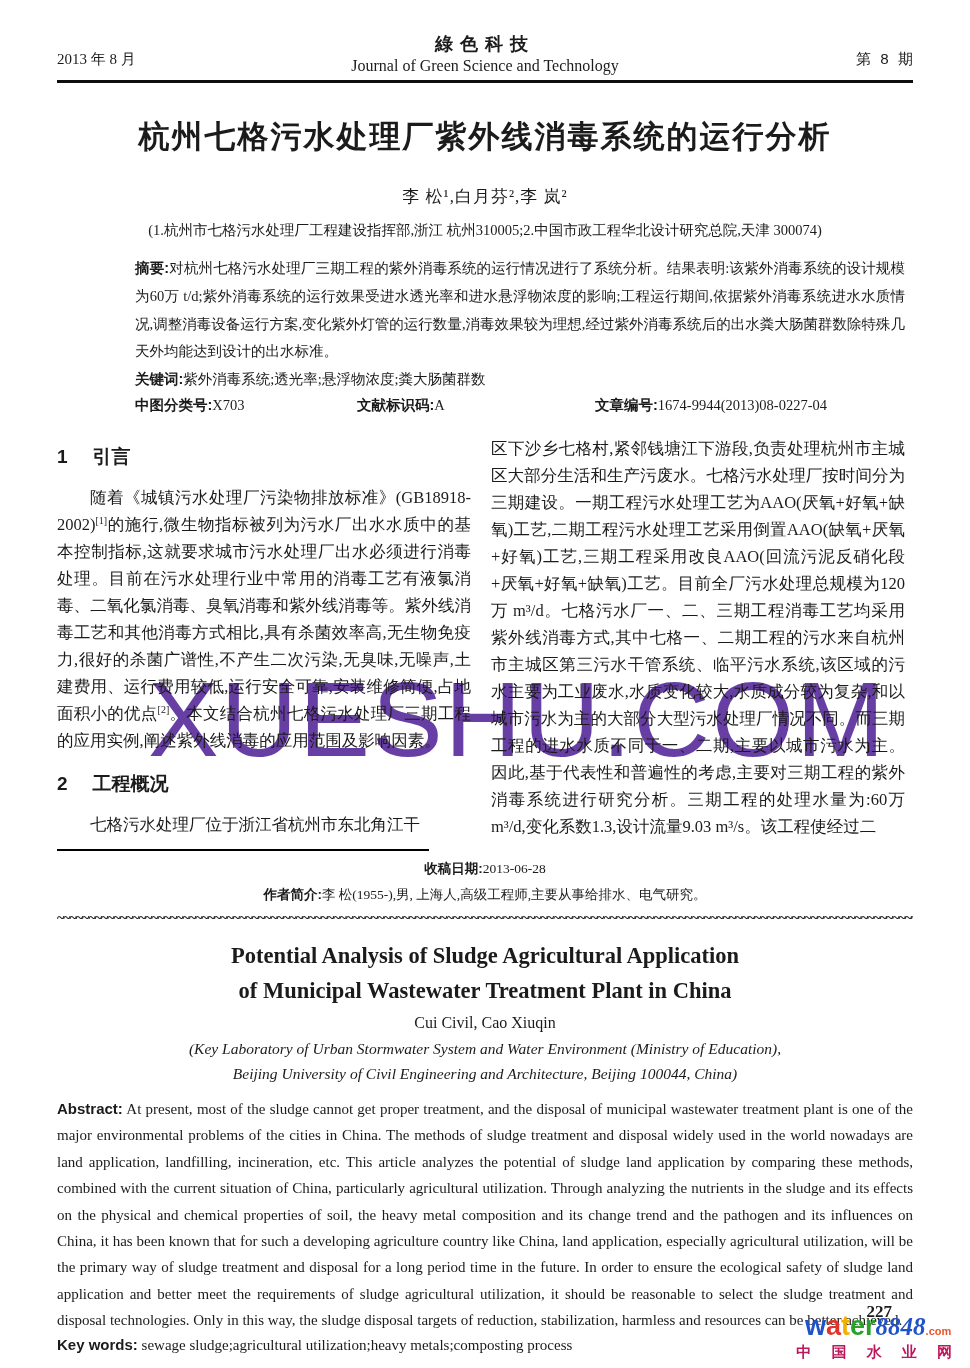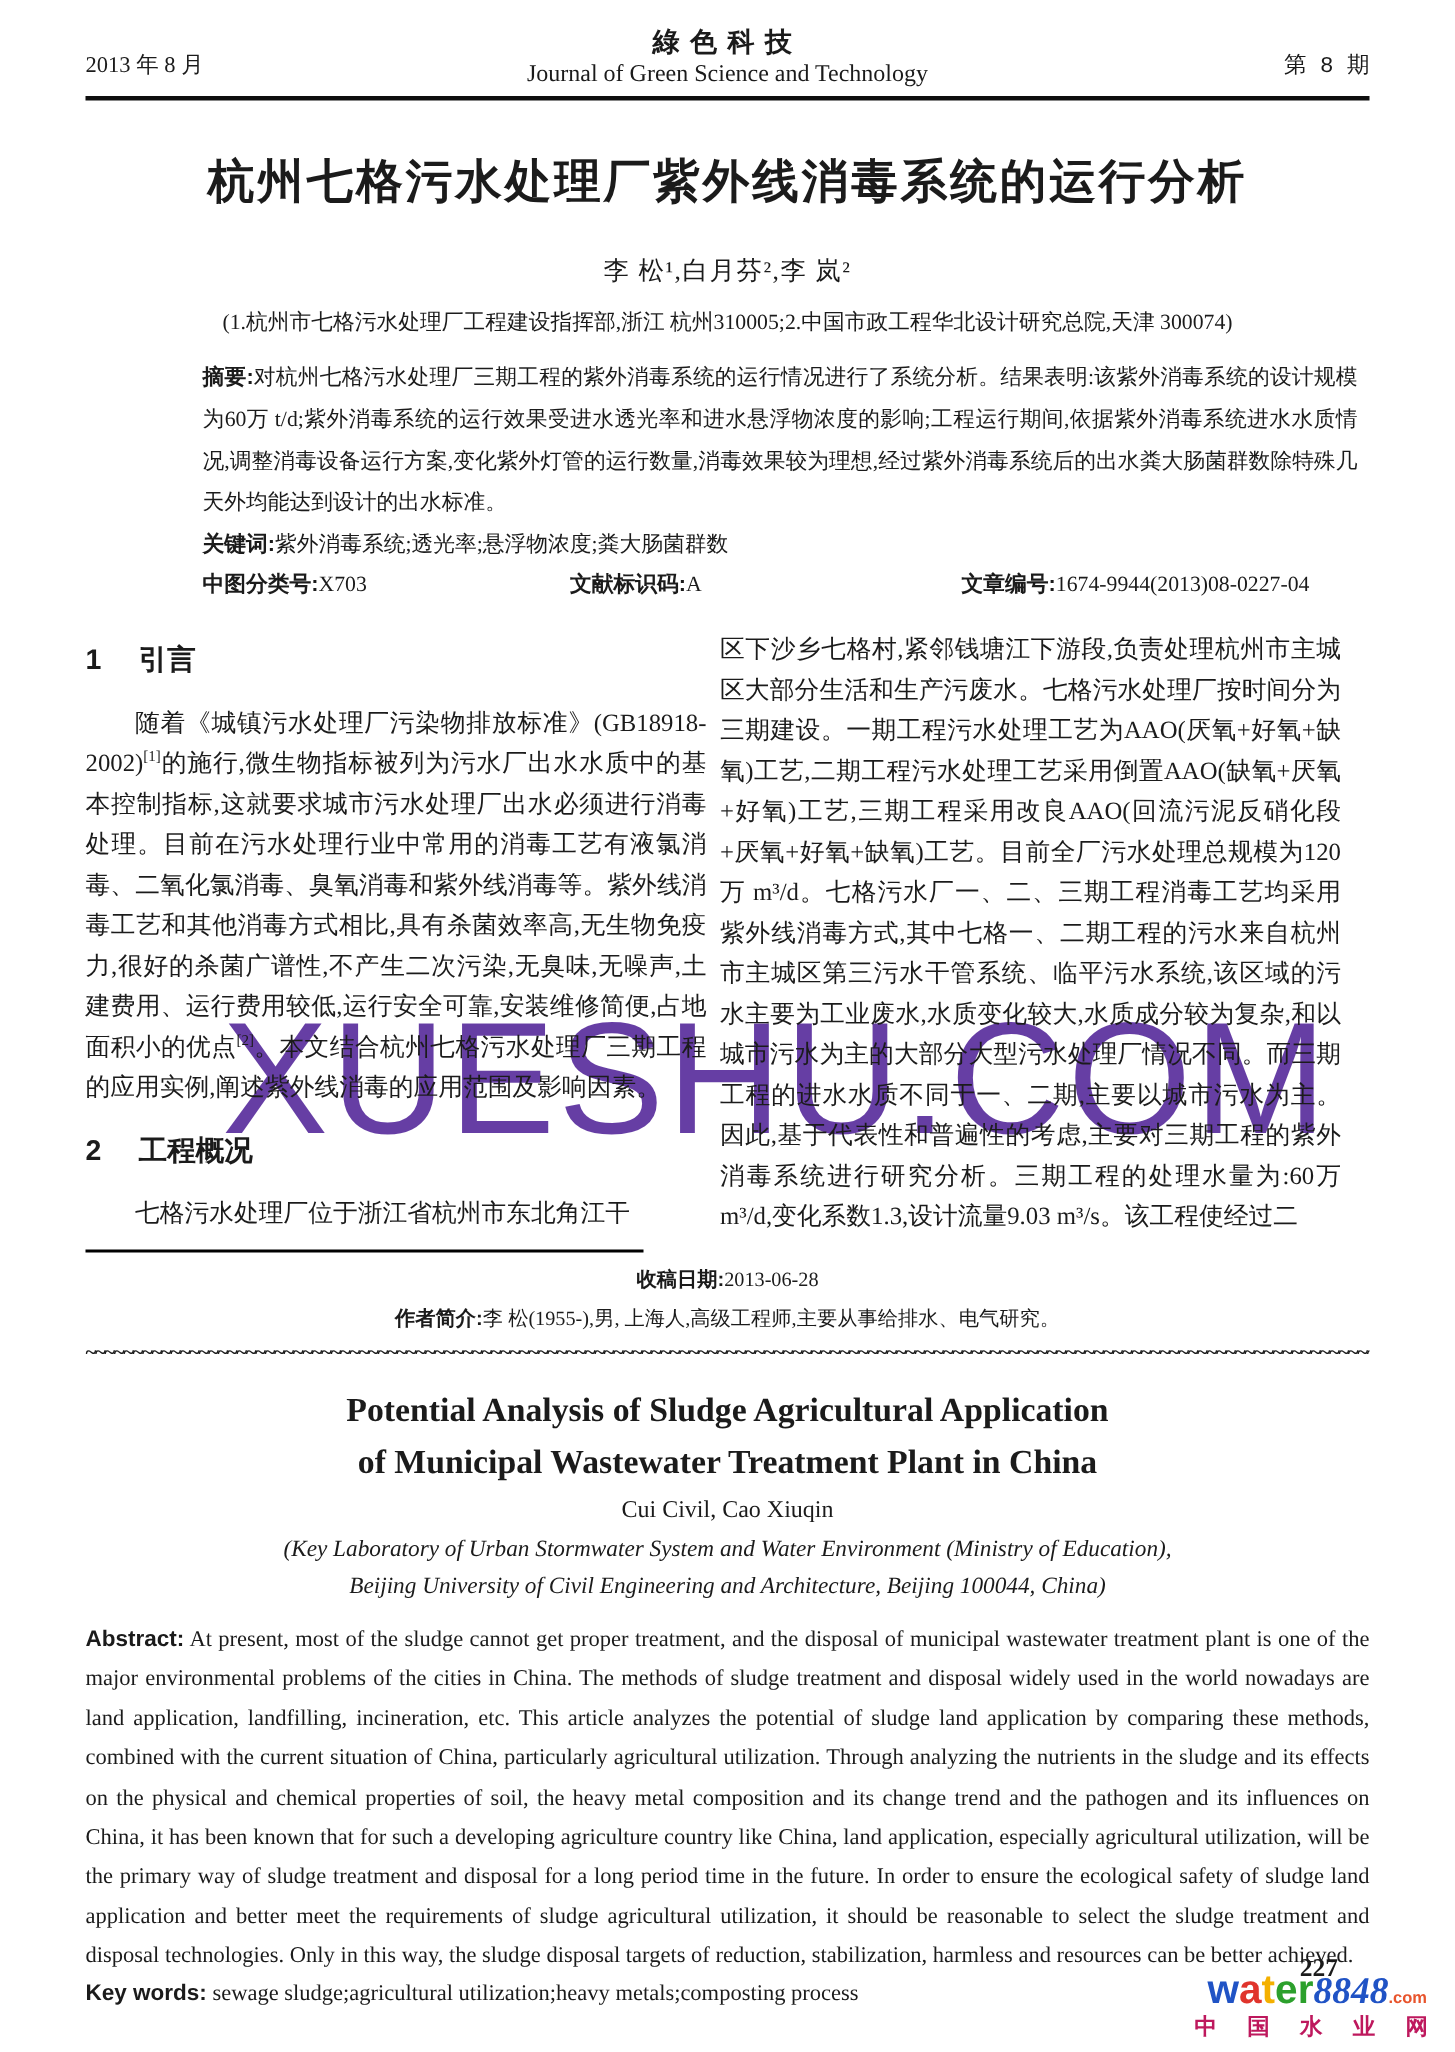--- a/index.html
+++ b/index.html
@@ -1,41 +1,41 @@
 <!DOCTYPE html>
 <html><head>
 <meta charset="utf-8">
 <style>
   html,body{margin:0;padding:0;background:#ffffff;}
   .page{position:relative;width:970px;height:1368px;background:#fff;color:#1b1b1b;
         font-family:"Liberation Serif",serif;overflow:hidden;}
-  .content{position:relative;z-index:1;padding:0 57px;}
+  .content{position:relative;z-index:1;padding:16px 57px;}
 
   
   .hdr{display:flex;justify-content:space-between;align-items:flex-end;padding-top:16px;}
   .hdr-side{font-size:15px;padding-bottom:6px;width:150px;}
   .hdr-side.right{text-align:right;font-family:Liberation Mono, monospace;}
   .hdr-center{flex:1;text-align:center;}
   .j-cn{font-size:18px;font-weight:bold;font-family:"DejaVu Serif",serif;letter-spacing:7px;}
   .j-en{font-size:16px;margin-top:1px;}
   .hdr-rule{border-bottom:3px solid #0e0e0e;margin-top:5px;}
 
   
   .cn-title{margin-top:33px;text-align:center;font-size:31px;font-weight:bold;letter-spacing:2px;}
   .cn-authors{margin-top:27px;text-align:center;font-size:17px;letter-spacing:1px;}
   .cn-affil{margin-top:13px;text-align:center;font-size:14.5px;}
 
   
   .abs-block{margin:15px 8px 0 78px;font-size:14.5px;line-height:1.92;text-align:justify;}
   .kw-line{margin:0 8px 0 78px;font-size:14.5px;line-height:1.8;}
   .lbl{font-weight:bold;font-family:"Liberation Sans",sans-serif;}
-  .meta-grid{display:grid;grid-template-columns:222px 238px auto;margin:4px 8px 0 78px;font-size:14.5px;gap:23px;}
+  .meta-grid{display:grid;grid-template-columns:222px 238px auto;margin:4px 8px 0 78px;font-size:14.5px;}
 
   
-  .cols{display:flex;gap:9px;margin-top:20px;}
+  .cols{display:flex;gap:20px;margin-top:20px;}
   .col{width:414px;font-size:16.5px;line-height:27px;text-align:justify;}
   .sec-h{font-size:19px;font-weight:bold;font-family:"Liberation Sans",sans-serif;margin:8px 0 14px;}
   .sec-h .no{margin-right:25px;}
   .sec-h2{margin-top:16px;}
   .p-indent{text-indent:2em;margin:0;}
   .p-cont{margin:0;}
   sup{font-size:10px;line-height:0;}
 
   
   .footnote{margin-top:9px;font-size:13.5px;line-height:1.9;text-align:center;}

